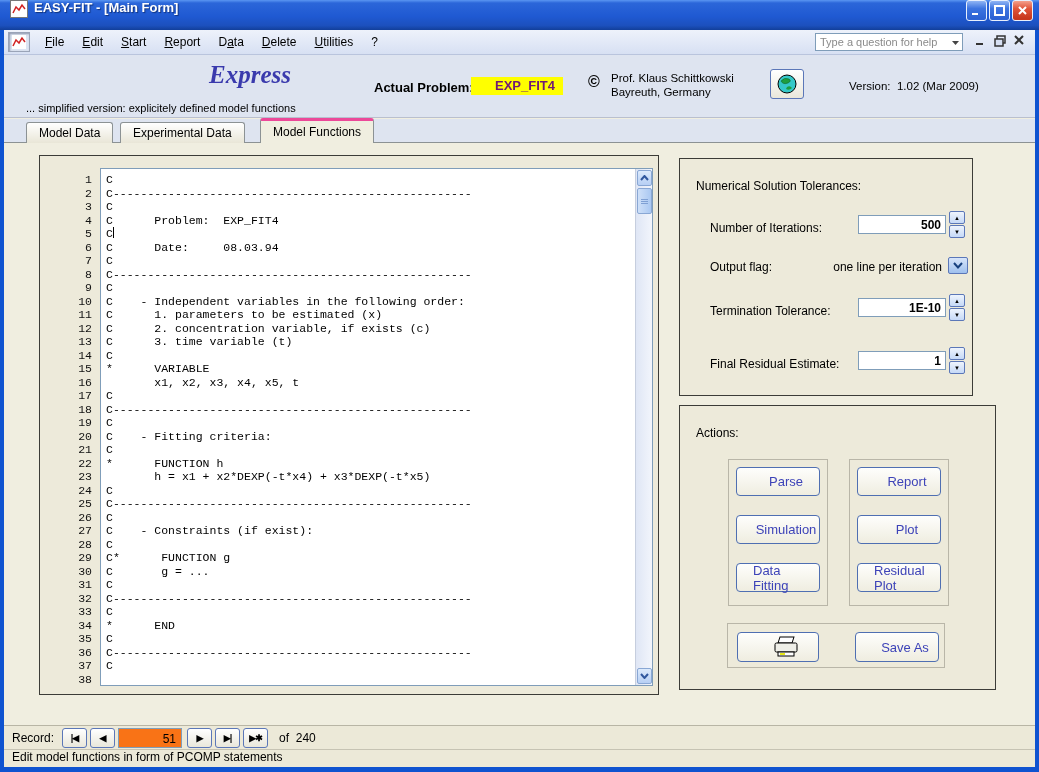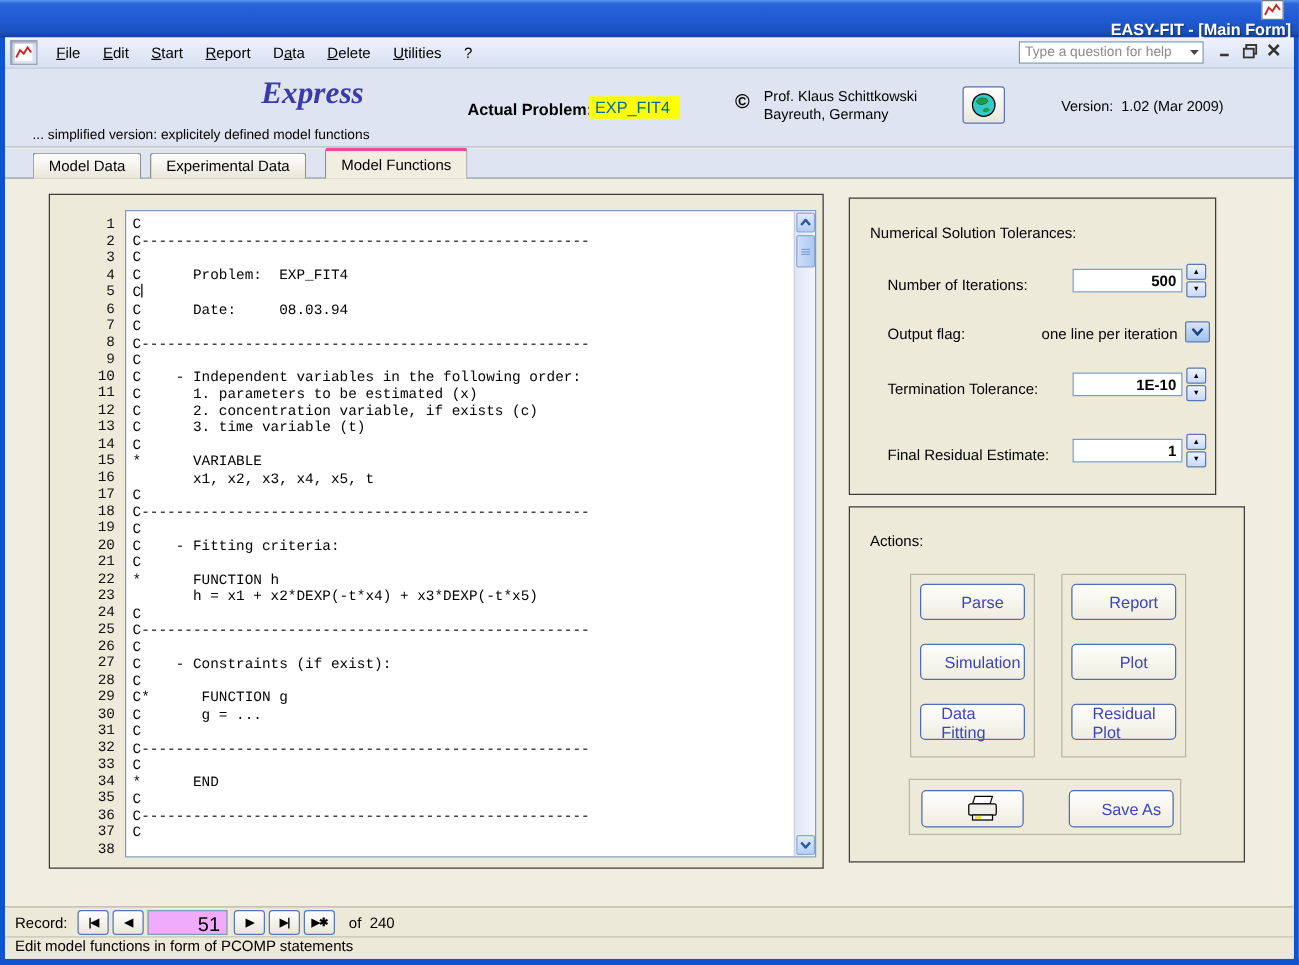--- a/index.html
+++ b/index.html
@@ -5,21 +5,21 @@
   * { margin:0; padding:0; box-sizing:border-box; }
   body { width:1039px; height:772px; overflow:hidden;
          font-family:"Liberation Sans", sans-serif; background:#3a6ea5; }
   .win { position:relative; width:1039px; height:772px;
          border-left:4px solid #0f53d0; border-right:4px solid #0f53d0;
          border-bottom:5px solid #0f53d0; background:#f0eee0; }
 
   
   .titlebar { position:absolute; left:-4px; top:0; width:1039px; height:30px;
       background:linear-gradient(180deg,#5a96f2 0%,#2b66d9 10%,#1f59d2 55%,#1c50bd 85%,#123f9a 100%);
-      display:flex; align-items:flex-end; padding:0 6px;flex-direction:column; }
+      display:flex; align-items:flex-start; padding:0 6px; }
   .titlebar .ticon { width:18px; height:18px; margin:0 6px 0 4px; background:#fff;
       border:1px solid #777; display:flex; align-items:center; justify-content:center; }
   .titletext { color:#fff; font-weight:bold; font-size:13px; text-shadow:1px 1px 1px #11337c; flex:1; }
   .caption-btns { display:flex; gap:2px; }
   .cap { width:21px; height:21px; border-radius:3px; border:1px solid #e8f0fd;
       display:flex; align-items:center; justify-content:center;
       background:linear-gradient(180deg,#8fb4f4 0%,#3c74e0 40%,#2d63d4 90%); }
   .cap.close { background:linear-gradient(180deg,#f4a08c 0%,#e0553a 40%,#c8381e 90%); }
 
   
@@ -39,22 +39,22 @@
   
   .header { position:absolute; left:0; top:55px; width:1031px; height:63px;
       background:#dee4f0; border-bottom:1px solid #b9bfce; }
   .logo-main { position:absolute; left:18px; top:4px; font-family:"Liberation Serif", serif;
       font-weight:bold; font-size:38px; letter-spacing:3px; color:#c9c8c4;
       text-shadow:-1px -1px 0 #8e8d86, 1px 1px 1px #ffffff; }
   .logo-suffix { position:absolute; left:205px; top:6px; font-family:"Liberation Serif", serif;
       font-style:italic; font-weight:bold; font-size:25px; color:#3a3aad; }
   .subtitle { position:absolute; left:22px; top:47px; font-size:11px; color:#000; }
   .actual-label { position:absolute; left:370px; top:25px; font-size:13px; font-weight:bold; }
-  .actual-value { position:absolute; left:467px; top:22px; background:#ffff00; color:#0369a1;
-      font-size:13px; font-weight:normal; padding:1px 8px 2px 5px; }
+  .actual-value { position:absolute; left:467px; top:22px; background:#ffff00; color:#701a75;
+      font-size:13px; font-weight:bold; padding:1px 8px 2px 24px; }
   .copy-sym { position:absolute; left:584px; top:18px; font-size:16px; font-weight:bold; }
   .copy-text { position:absolute; left:607px; top:16px; font-size:11.5px; line-height:14px; }
   .globe-btn { position:absolute; left:766px; top:14px; width:34px; height:30px;
       border:1px solid #5b77b8; border-radius:3px; background:linear-gradient(180deg,#ffffff,#e9e7db);
       display:flex; align-items:center; justify-content:center; }
   .version { position:absolute; left:845px; top:25px; font-size:11.5px; }
 
   
   .tabstrip { position:absolute; left:0; top:119px; width:1031px; height:24px; background:#dee4f0; }
   .tabstrip .edge { position:absolute; left:0; bottom:0; width:100%; height:1px; background:#8c9294; }
@@ -115,21 +115,21 @@
   .print-btn { position:absolute; left:9px; top:8px; width:82px; height:30px; }
   .saveas-btn { position:absolute; left:127px; top:8px; width:84px; height:30px; }
 
   
   .recordbar { position:absolute; left:0; top:725px; width:1031px; height:24px; background:#ece9d8;
       border-top:1px solid #b8b5a5; display:flex; align-items:center; font-size:12px; }
   .rec-label { margin:0 8px 0 8px; }
   .rec-btn { width:25px; height:20px; border:1px solid #5b77b8; border-radius:3px; margin-right:3px;
       background:linear-gradient(180deg,#ffffff,#e9e7db); font-size:9px; font-weight:bold;
       display:flex; align-items:center; justify-content:center; letter-spacing:-1px; }
-  .rec-input { width:64px; height:20px; background:#f0abfc; border:1px solid #7f9db9; font-size:16px;
+  .rec-input { width:64px; height:20px; background:#f97316; border:1px solid #7f9db9; font-size:12px;
       text-align:right; padding:3px 5px 11px 0; margin-right:5px; }
   .rec-of { margin-left:8px; }
   .statusbar { position:absolute; left:0; top:749px; width:1031px; height:18px; background:#ece9d8;
       border-top:1px solid #c6c3b3; font-size:12px; display:flex; padding-left:8px; }
 </style>
 </head>
 <body>
 
 <div class="win">
 

